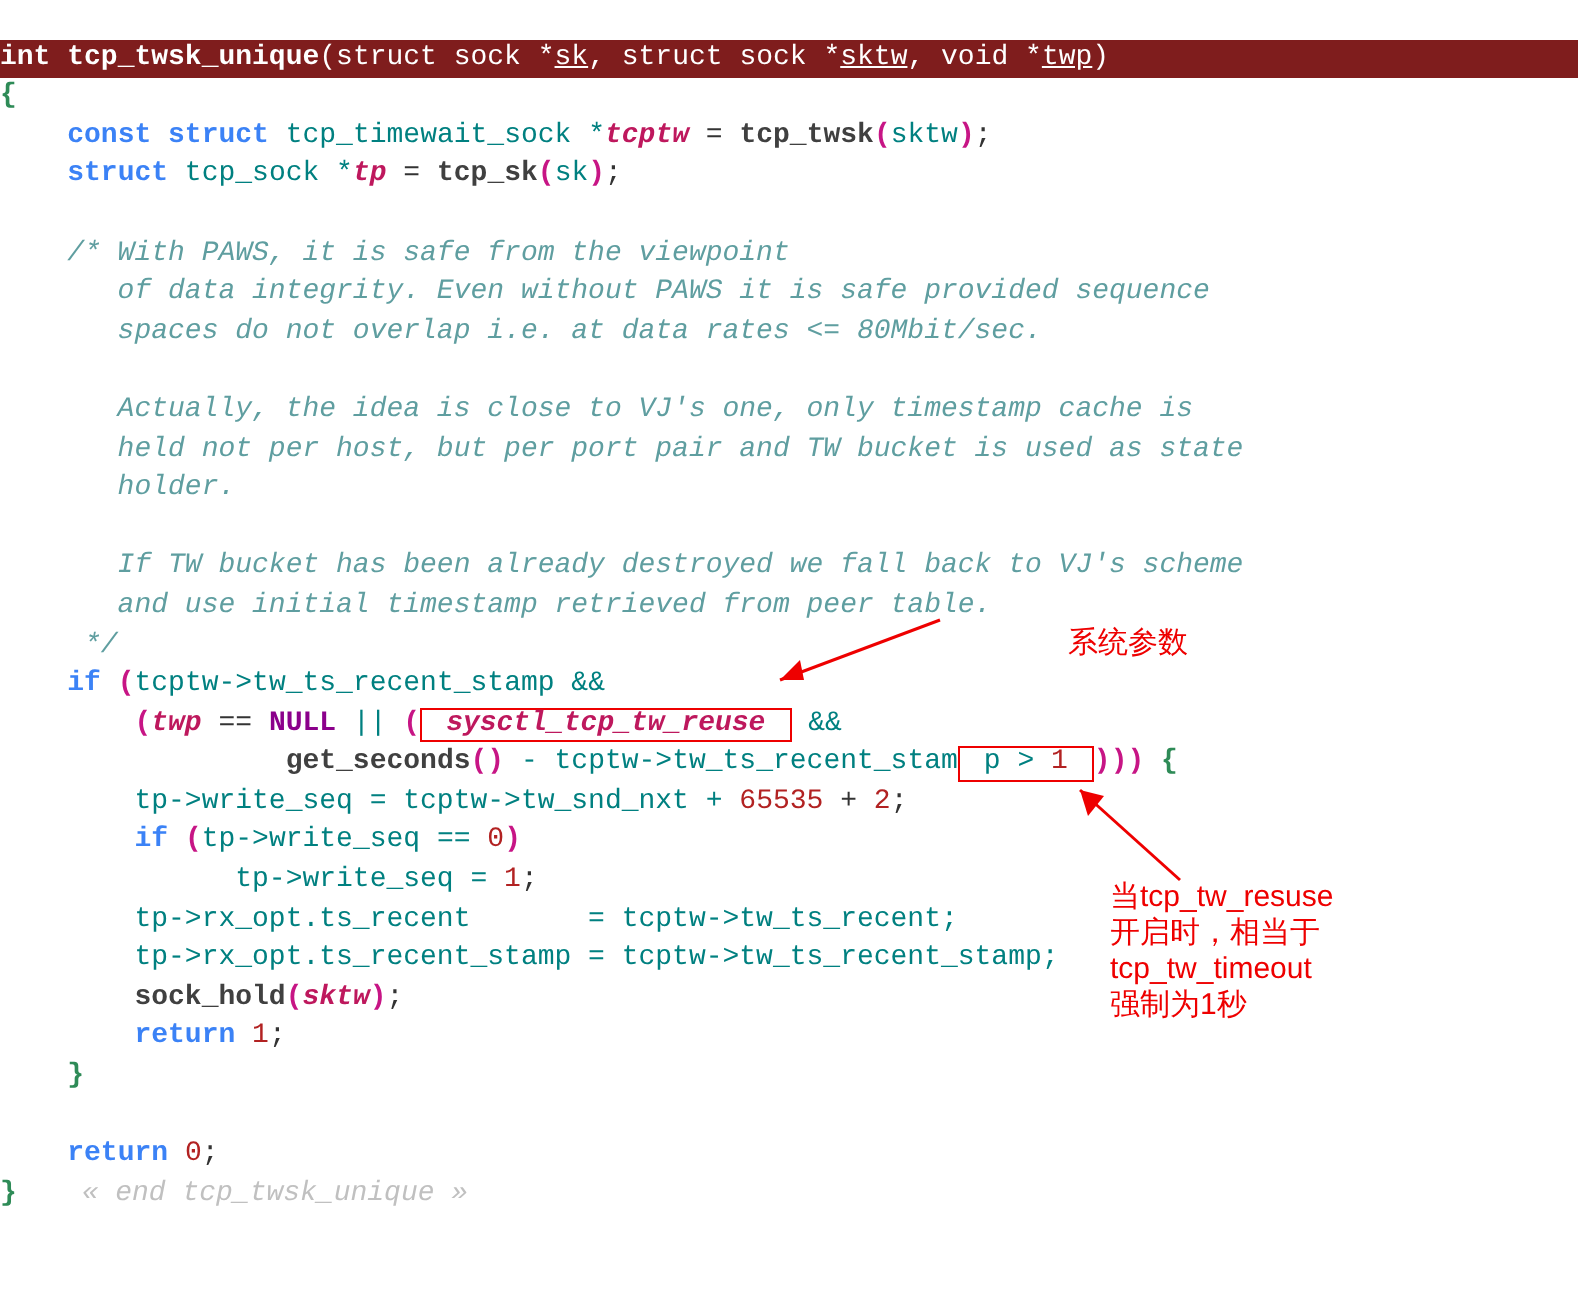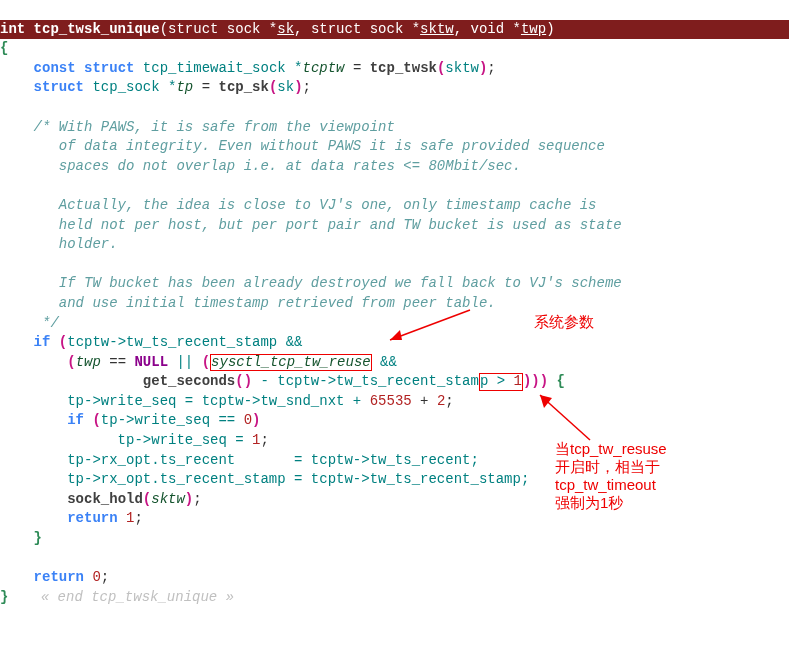--- a/index.html
+++ b/index.html
@@ -23,31 +23,31 @@
     color: #fff;
     display: inline-block;
     width: 100%;
   }
   .hl-line .kw-type { color: #fff; }
   .hl-line .fn-name { color: #fff; font-weight: bold; }
   .hl-line .param { color: #fff; text-decoration: underline; }
   .kw-blue { color: #3b82f6; font-weight: bold; }
   .kw-type { color: #1a1aa6; font-weight: bold; }
   .ident-teal { color: #008080; }
-  .ident-purple { color: #14532d; font-style: italic; font-weight: normal; }
+  .ident-purple { color: #be185d; font-style: italic; font-weight: bold; }
   .fn-call { color: #404040; font-weight: bold; }
   .num-red { color: #b22222; }
   .comment { color: #5f9ea0; font-style: italic; }
   .comment-end { color: #c0c0c0; font-style: italic; margin-left: 24px; }
   .paren-pink { color: #c71585; font-weight: bold; }
   .brace-green { color: #2e8b57; font-weight: bold; }
   .str-const { color: #8b008b; font-weight: bold; }
   .red-box {
     border: 1.5px solid #e00;
-    padding: 0 0;
+    padding: 0 12px;
     display: inline-block;
     line-height: 1.1;
   }
   .annot {
     position: absolute;
     color: #e00;
     font-family: "Microsoft YaHei", SimSun, sans-serif;
     font-size: 15px;
     font-weight: normal;
     line-height: 1.2;

